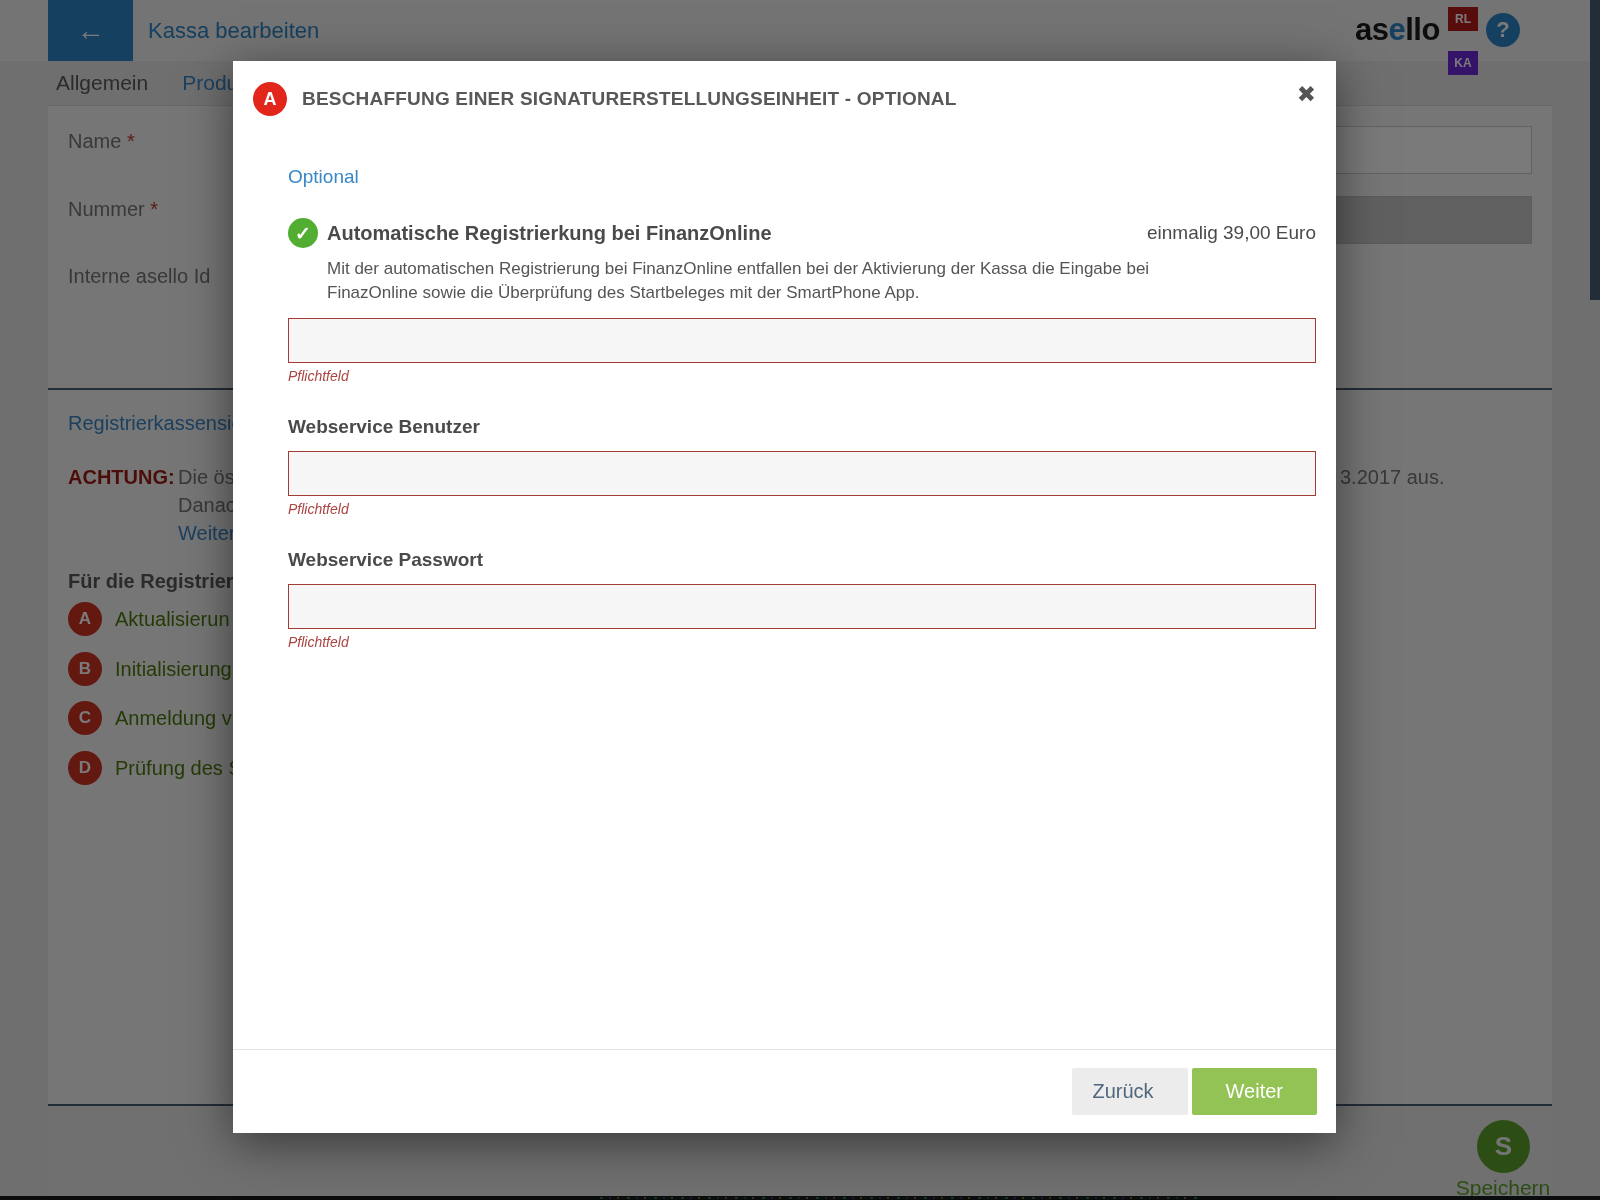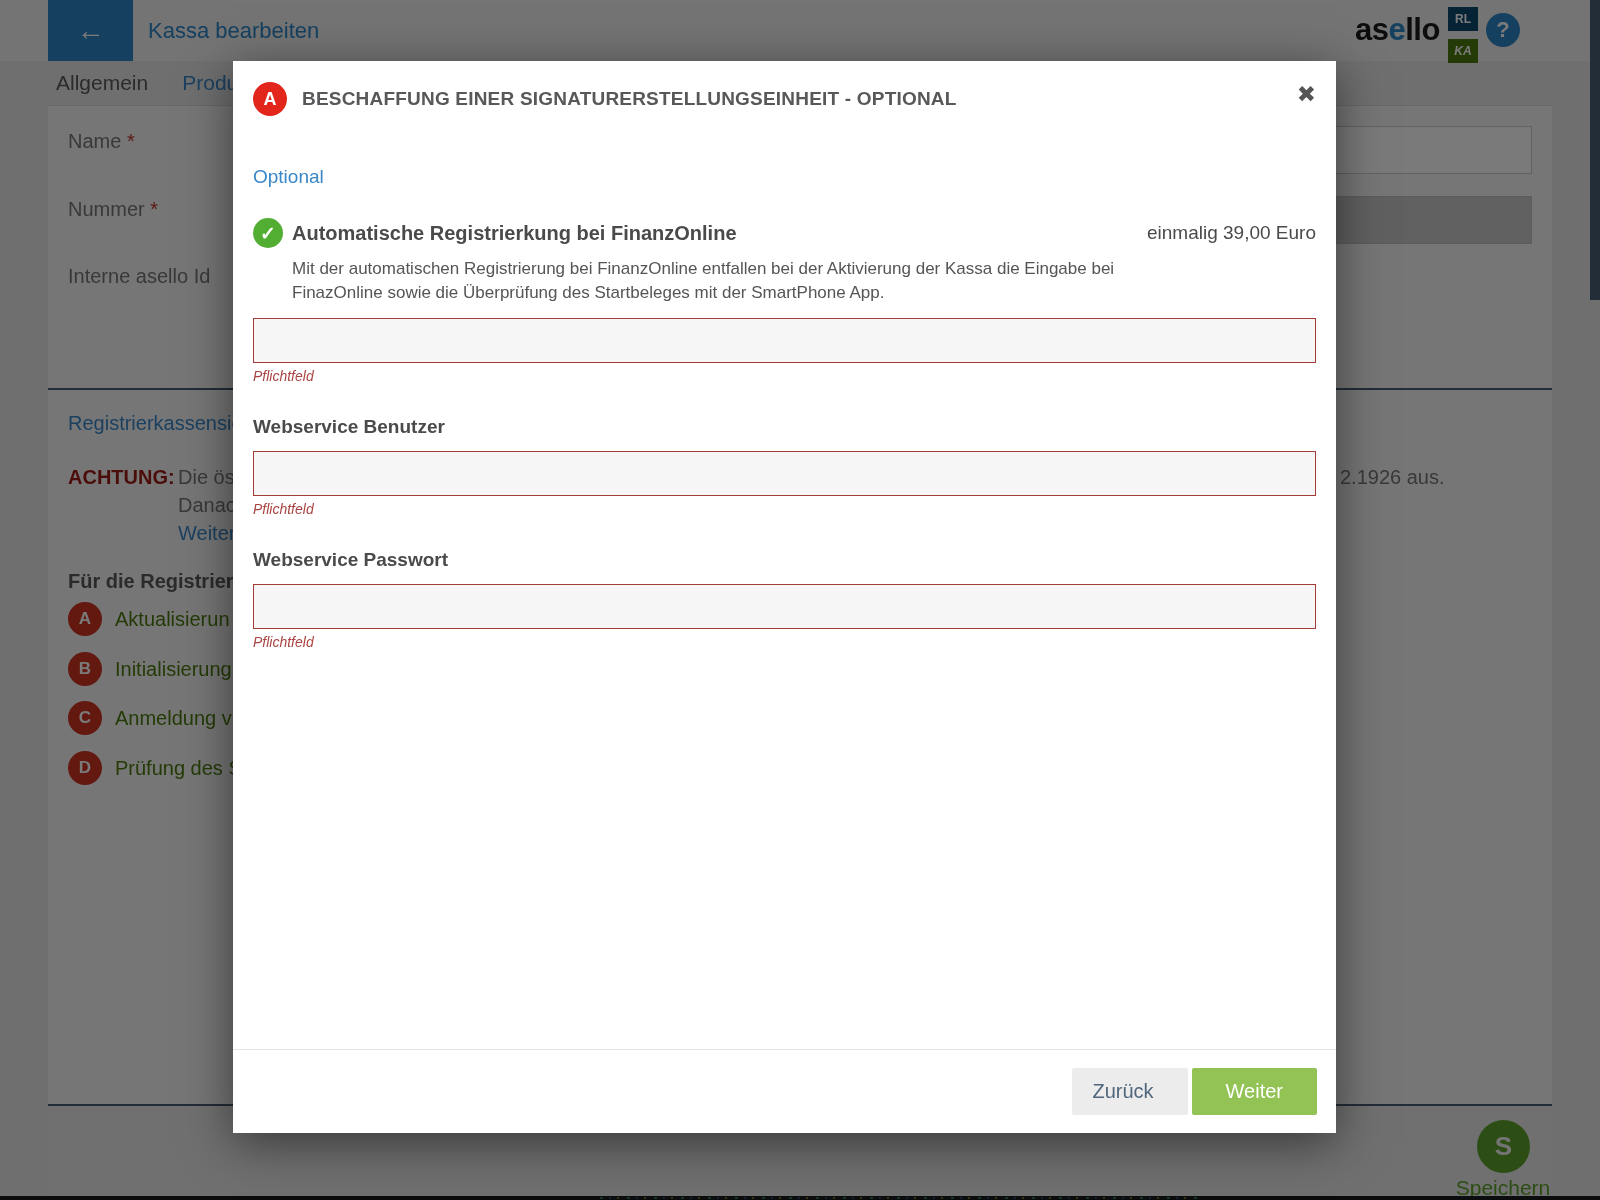--- a/index.html
+++ b/index.html
@@ -12,22 +12,22 @@
   .app-header{position:absolute;left:0;top:0;width:1600px;height:61px;background:#f3f3f3;}
   .back-btn{position:absolute;left:48px;top:0;width:85px;height:61px;background:#2e86c8;
             display:flex;align-items:center;justify-content:center;cursor:pointer;}
   .back-arrow{color:#fff;font-size:28px;font-weight:bold;line-height:1;}
   .page-title{position:absolute;left:148px;top:0;height:61px;display:flex;align-items:center;
               font-size:22px;color:#2e86c8;}
   .logo{position:absolute;left:1355px;top:12px;font-size:31px;font-weight:bold;color:#1d1d1d;letter-spacing:-.5px;}
   .logo .accent{color:#2e86c8;}
   .hdr-badges{position:absolute;left:1448px;top:7px;width:30px;}
   .hdr-badge{height:24px;line-height:24px;font-size:12px;font-weight:bold;color:#fff;text-align:center;}
-  .badge-rl{background:#0c4a6e;margin-bottom:8px;}
-  .badge-ka{background:#4d7c0f;font-style:italic;}
+  .badge-rl{background:#b91c1c;margin-bottom:20px;}
+  .badge-ka{background:#6d28d9;}
   .help-btn{position:absolute;left:1486px;top:13px;width:34px;height:34px;border-radius:50%;
             background:#2e86c8;color:#fff;font-size:22px;font-weight:bold;
             display:flex;align-items:center;justify-content:center;cursor:pointer;}
 
   .tabs{position:absolute;left:56px;top:61px;height:44px;display:flex;gap:34px;align-items:center;font-size:21px;}
   .tab{cursor:pointer;}
   .tab-active{color:#5a5a5a;}
   .tab-link{color:#3a87c8;}
 
   .panel{position:absolute;left:48px;top:105px;width:1504px;height:1091px;background:#f6f6f6;
@@ -75,21 +75,21 @@
   
   .overlay{position:absolute;inset:0;background:rgba(0,0,0,.52);z-index:20;}
   .modal{position:absolute;left:233px;top:61px;width:1103px;height:1072px;background:#fff;
          box-shadow:0 10px 45px rgba(0,0,0,.5);display:flex;flex-direction:column;z-index:30;}
   .m-header{position:relative;padding:21px 20px 0 20px;display:flex;align-items:center;}
   .badge-a{width:34px;height:34px;border-radius:50%;background:#e3261c;color:#fff;font-size:18px;
            font-weight:bold;display:flex;align-items:center;justify-content:center;flex:0 0 34px;}
   .m-title{margin:0 0 0 15px;font-size:19px;font-weight:bold;color:#58585a;letter-spacing:.2px;}
   .m-close{position:absolute;right:20px;top:22px;font-size:23px;color:#555;cursor:pointer;line-height:1;}
 
-  .m-body{padding:0 20px;flex:1;overflow:hidden;}
+  .m-body{padding:0 20px;flex:1;overflow:hidden;margin-left:35px;}
   .optional-link{display:inline-block;margin-top:50px;font-size:19px;color:#3a87c8;cursor:pointer;text-decoration:none;}
   .option-row{display:flex;align-items:center;margin-top:30px;}
   .check-icon{width:30px;height:30px;border-radius:50%;background:#52ae32;color:#fff;font-size:19px;
               font-weight:bold;display:flex;align-items:center;justify-content:center;flex:0 0 30px;}
   .option-heading{margin:0 0 0 9px;font-size:20px;font-weight:bold;color:#4a4a4a;}
   .option-price{margin-left:auto;font-size:19px;color:#4a4a4a;}
   .option-desc{margin:9px 0 0 39px;max-width:860px;font-size:17px;line-height:24px;color:#555;}
 
   .fgroup label{display:block;margin-top:32px;font-size:19px;font-weight:bold;color:#4a4a4a;}
   .fgroup input{display:block;margin-top:13px;width:100%;height:45px;box-sizing:border-box;
@@ -137,21 +137,21 @@
       <div class="flabel lbl-nummer"><span>Nummer</span> <span class="req">*</span></div>
       <div class="bg-input input-nummer"></div>
 
       <div class="flabel lbl-id">Interne asello Id</div>
 
       <div class="divider divider-1"></div>
 
       <div class="rksv-link">Registrierkassensich</div>
       <div class="warn-label">ACHTUNG:</div>
       <div class="warn-l1-left">Die ös</div>
-      <div class="warn-l1-right">2.1926 aus.</div>
+      <div class="warn-l1-right">3.2017 aus.</div>
       <div class="warn-l2">Danac</div>
       <div class="warn-link">Weiter</div>
 
       <div class="steps-heading">Für die Registrier</div>
 
       <div class="step step-a">
         <span class="step-circle">A</span>
         <span class="step-text">Aktualisierun</span>
       </div>
       <div class="step step-b">

